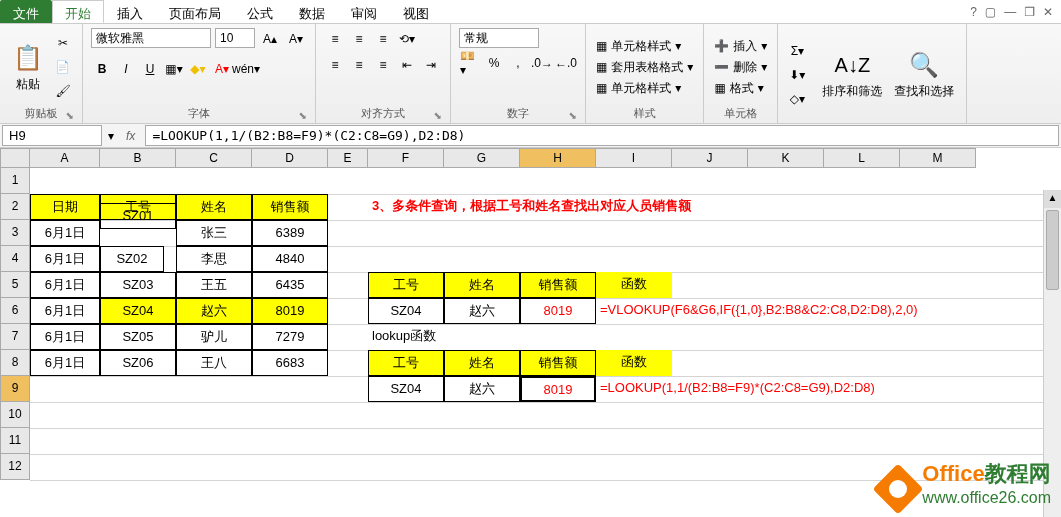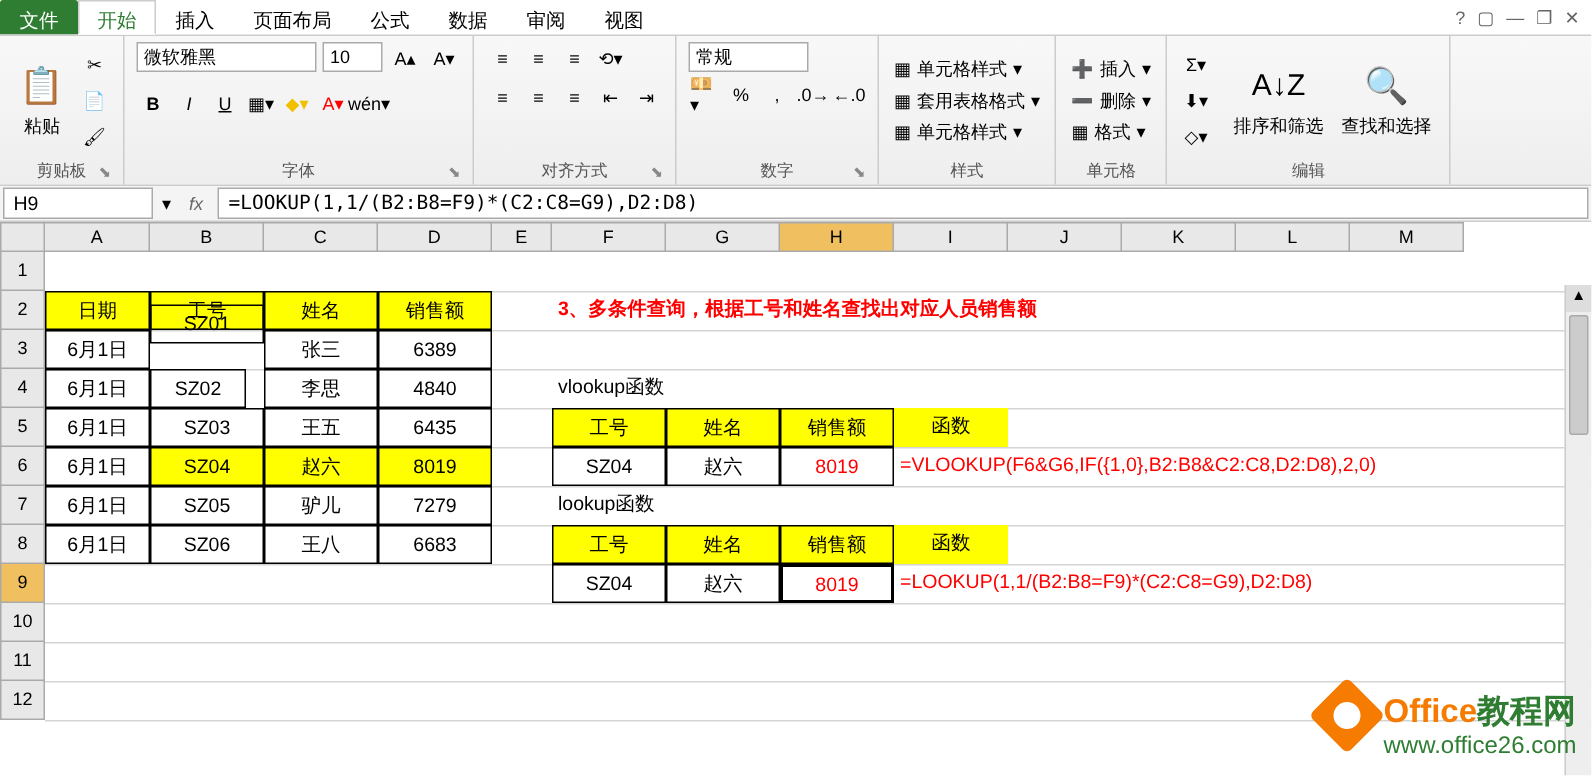--- a/index.html
+++ b/index.html
@@ -57,21 +57,21 @@
     .cell.header-yellow { background: #ffff00; font-weight: normal; text-align: center; }
     .cell.center { text-align: center; }
     .cell.highlight { background: #ffff00; }
     .cell.red-text { color: #ff0000; font-weight: bold; }
     .cell.red-val { color: #ff0000; text-align: center; }
     .cell.selected { border: 2px solid #000; }
     
     .gridline-h { position: absolute; left: 0; right: 0; height: 1px; background: #d4d4d4; }
     
     
-    .watermark { position: absolute; right: 10px; bottom: 10px; display: flex; align-items: flex-start; gap: 6px; }
+    .watermark { position: absolute; right: 10px; bottom: 10px; display: flex; align-items: flex-end; gap: 6px; }
     .watermark .logo { width: 36px; height: 36px; background: #f57c00; transform: rotate(45deg); border-radius: 4px; display: flex; align-items: center; justify-content: center; }
     .watermark .logo::after { content: ""; width: 18px; height: 18px; background: #fff; border-radius: 50%; }
     .watermark .text1 { color: #f57c00; font-size: 22px; font-weight: bold; }
     .watermark .text2 { color: #2e7d32; font-size: 16px; }
     
     .scrollbar-v { position: absolute; right: 0; top: 190px; bottom: 0; width: 18px; background: #eee; border-left: 1px solid #ccc; }
     .scrollbar-v .thumb { position: absolute; top: 20px; left: 2px; right: 2px; height: 80px; background: #ccc; border: 1px solid #aaa; border-radius: 2px; }
     .scrollbar-v .arrow { position: absolute; left: 0; right: 0; height: 18px; background: #ddd; text-align: center; font-size: 10px; line-height: 16px; cursor: pointer; }
     .scrollbar-v .arrow.up { top: 0; }
   </style>
@@ -197,21 +197,20 @@
       </div>
       <div class="big-btn">
         <span class="icon" style="font-size:20px">A↓Z</span>
         <span>排序和筛选</span>
       </div>
       <div class="big-btn">
         <span class="icon">🔍</span>
         <span>查找和选择</span>
       </div>
     </div>
-    <div class="ribbon-group-label">编辑</div>
   </div>
 </div>
 
 <div class="formula-bar">
   <input class="name-box" value="H9" style="">
   <span style="padding:0 4px;cursor:pointer">▾</span>
   <span class="fx-label">fx</span>
   <input class="formula-input" value="=LOOKUP(1,1/(B2:B8=F9)*(C2:C8=G9),D2:D8)" style="">
 </div>
 
@@ -294,21 +293,20 @@
       <div class="cell border-all center" style="left:146px;top:156px;width:76px">驴儿</div>
       <div class="cell border-all center" style="left:222px;top:156px;width:76px">7279</div>
 
       <div class="cell border-all center" style="left:0px;top:182px;width:70px">6月1日</div>
       <div class="cell border-all center" style="left:70px;top:182px;width:76px">SZ06</div>
       <div class="cell border-all center" style="left:146px;top:182px;width:76px">王八</div>
       <div class="cell border-all center" style="left:222px;top:182px;width:76px">6683</div>
 
       <div class="cell red-text" style="left:338px;top:26px;width:500px">3、多条件查询，根据工号和姓名查找出对应人员销售额</div>
 
-      <div class="cell" style="left:338px;top:78px;width:150px">vlookup函数</div>
       <div class="cell border-all header-yellow" style="left:338px;top:104px;width:76px">工号</div>
       <div class="cell border-all header-yellow" style="left:414px;top:104px;width:76px">姓名</div>
       <div class="cell border-all header-yellow" style="left:490px;top:104px;width:76px">销售额</div>
       <div class="cell header-yellow" style="left:566px;top:104px;width:76px">函数</div>
       <div class="cell border-all center" style="left:338px;top:130px;width:76px">SZ04</div>
       <div class="cell border-all center" style="left:414px;top:130px;width:76px">赵六</div>
       <div class="cell border-all red-val" style="left:490px;top:130px;width:76px">8019</div>
       <div class="cell" style="left:566px;top:130px;width:460px;color:red">=VLOOKUP(F6&amp;G6,IF({1,0},B2:B8&amp;C2:C8,D2:D8),2,0)</div>
 
       <div class="cell" style="left:338px;top:156px;width:150px">lookup函数</div>

